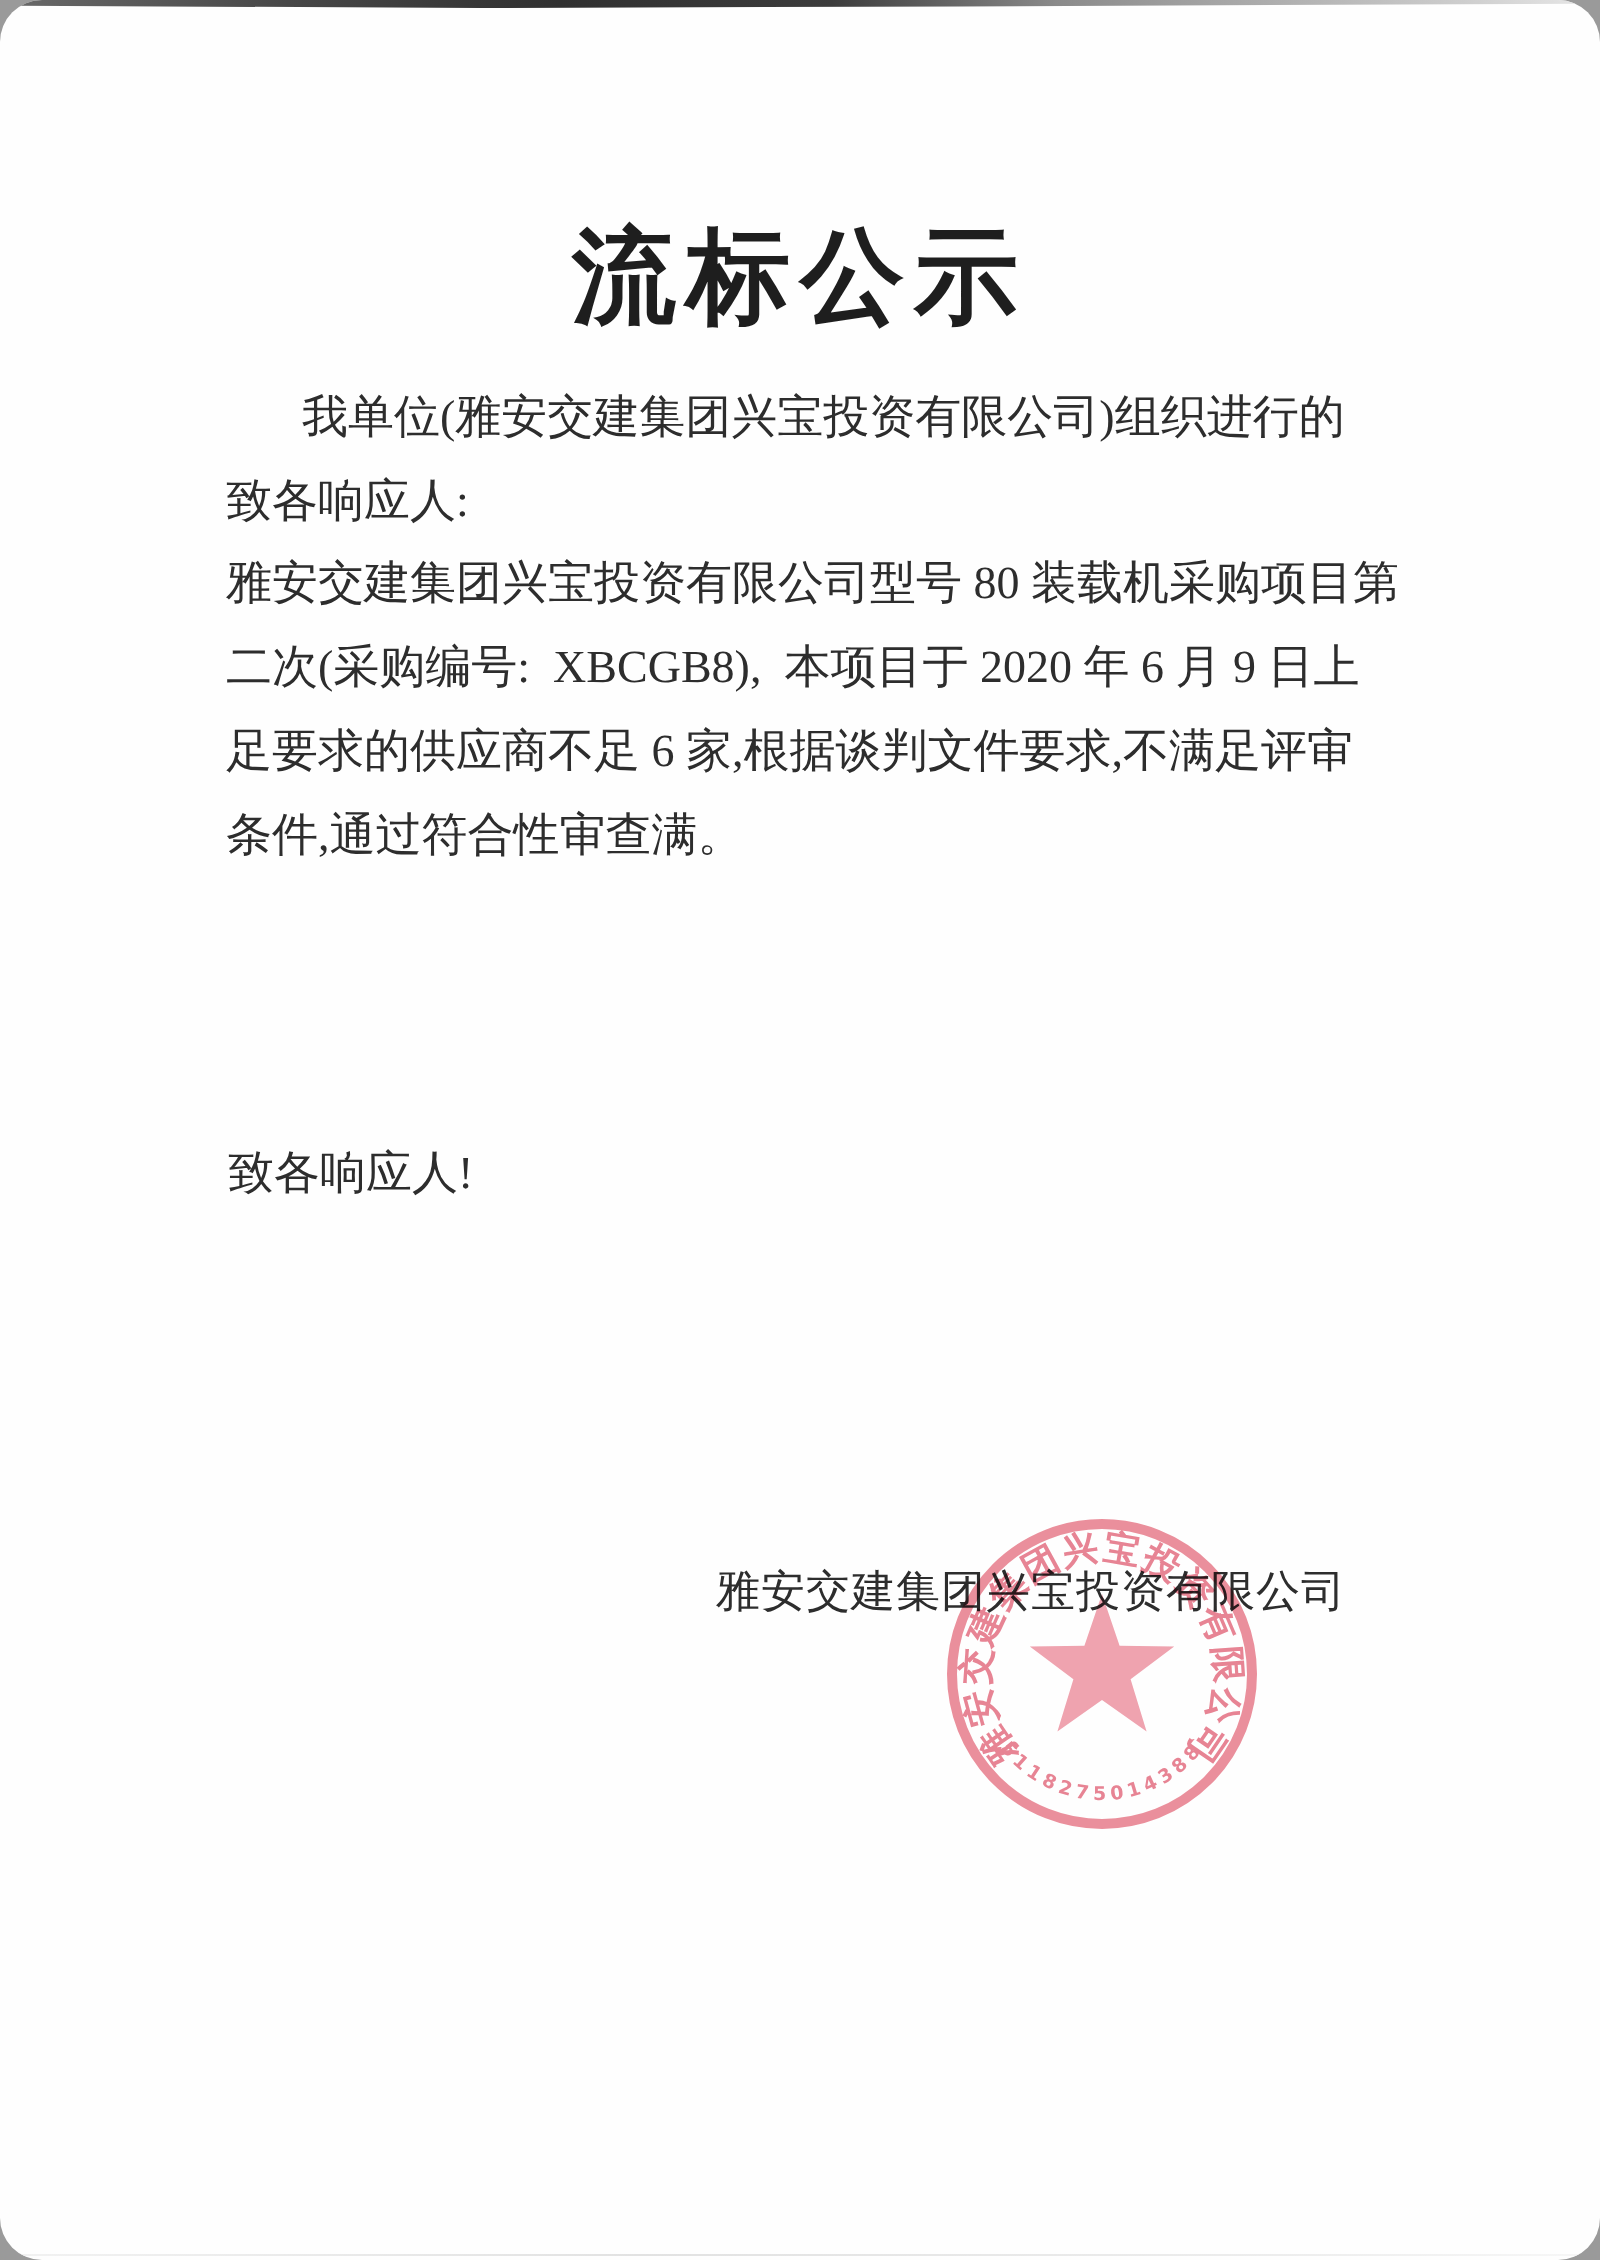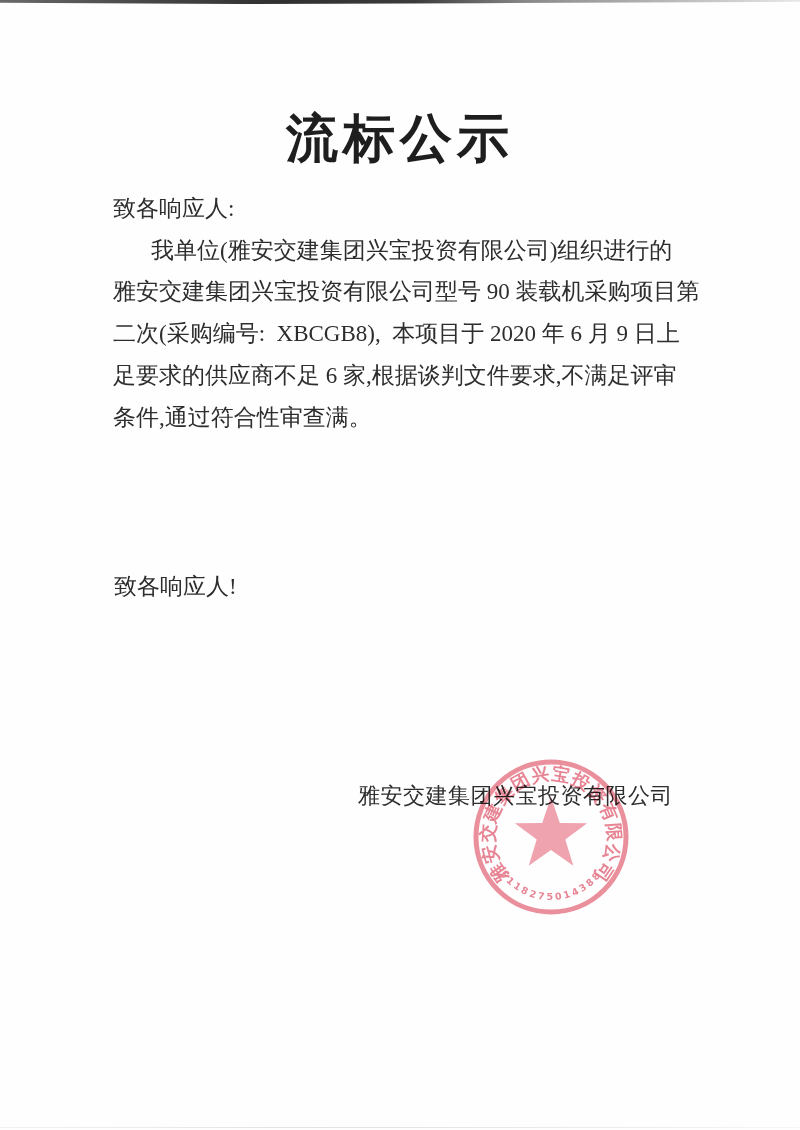--- a/index.html
+++ b/index.html
@@ -4,20 +4,21 @@
 <style>
   html,body { margin:0; padding:0; background:#9a9a9a; }
   .page {
     position:relative;
     width:800px; height:1130px;
     margin:0 auto;
     background:#fefefe;
     overflow:hidden;
     font-family:"Liberation Serif","DejaVu Serif",serif;
     color:#2d2d2d;
+    border-radius:21px;
   }
   .scan-edge-top {
     position:absolute; top:0; left:0; width:100%; height:4px;
     background:linear-gradient(to right,
       #6a6a6a 0%, #474747 18%, #303030 35%, #3c3c3c 52%,
       #8a8a8a 66%, #aFaFaF 80%, #cfcfcf 92%, #e9e9e9 100%);
     clip-path:polygon(0 0,100% 0,100% 45%,60% 80%,30% 100%,0 70%);
   }
   .scan-edge-bottom {
     position:absolute; bottom:2px; left:0; width:100%; height:1px;
@@ -63,23 +64,23 @@
 </head>
 <body>
 
 <div class="page">
 
   <div class="scan-edge-top"></div>
 
   <h1 class="doc-title">流标公示</h1>
 
   <div class="body-block">
+    <div class="body-line indent">我单位(雅安交建集团兴宝投资有限公司)组织进行的</div>
     <div class="body-line">致各响应人:</div>
-    <div class="body-line indent">我单位(雅安交建集团兴宝投资有限公司)组织进行的</div>
-    <div class="body-line">雅安交建集团兴宝投资有限公司型号 90 装载机采购项目第</div>
+    <div class="body-line">雅安交建集团兴宝投资有限公司型号 80 装载机采购项目第</div>
     <div class="body-line">二次(采购编号:  XBCGB8),  本项目于 2020 年 6 月 9 日上</div>
     <div class="body-line">足要求的供应商不足 6 家,根据谈判文件要求,不满足评审</div>
     <div class="body-line">条件,通过符合性审查满。</div>
   </div>
 
   <div class="closing">致各响应人!</div>
 
   <div class="sig-company">雅安交建集团兴宝投资有限公司</div>
 
   <svg class="seal" width="190" height="190" viewBox="-95 -95 190 190">

